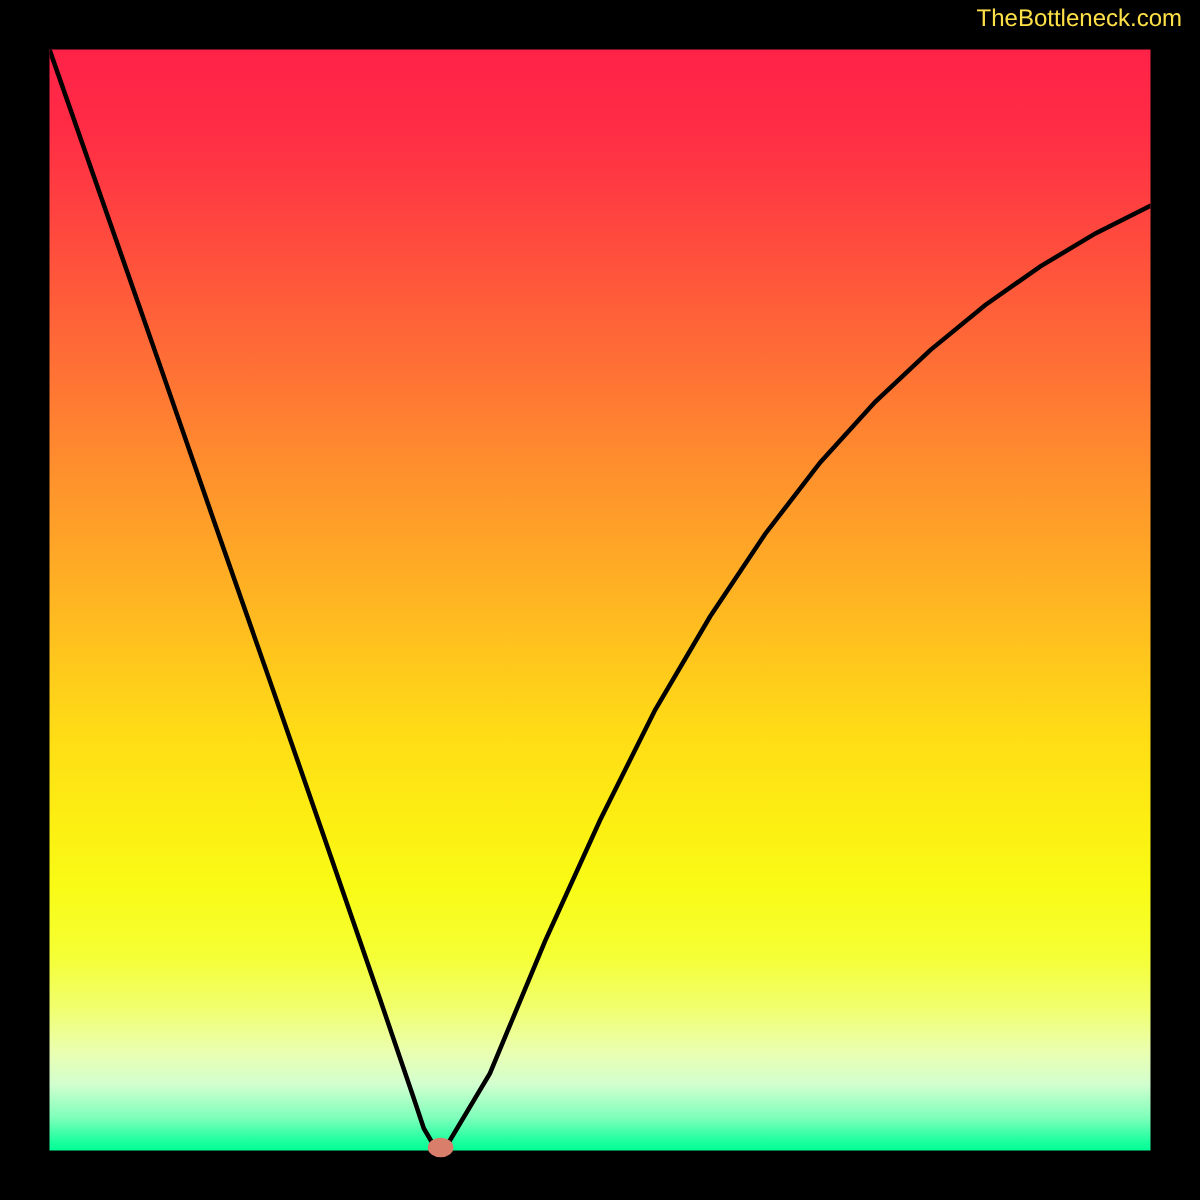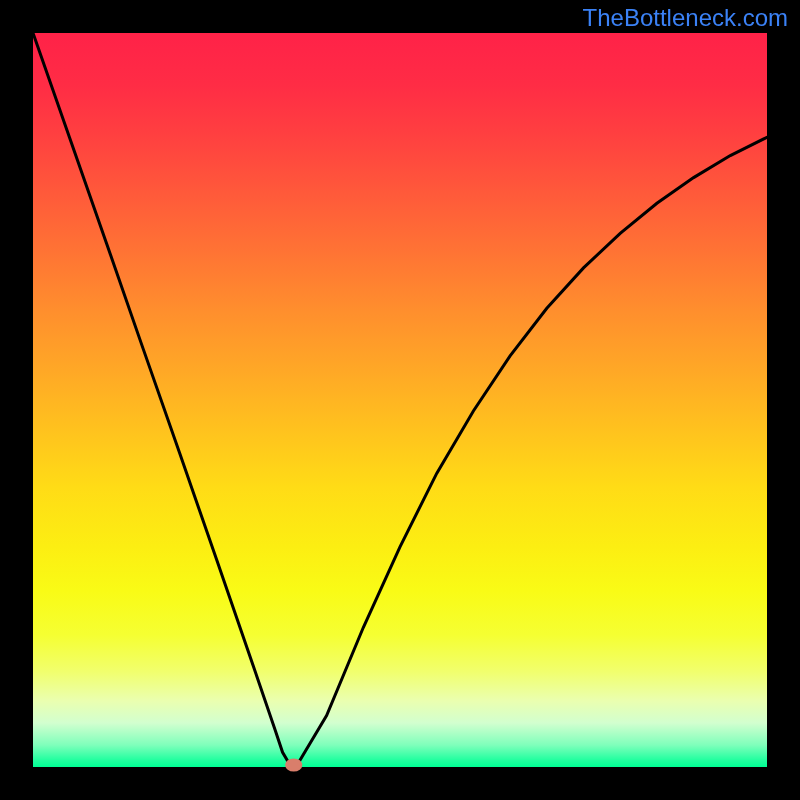--- a/index.html
+++ b/index.html
@@ -8,22 +8,22 @@
     width: 800px;
     height: 800px;
     background: #000;
     position: relative;
     font-family: Arial, Helvetica, sans-serif;
   }
   .watermark {
     position: absolute;
     top: 4px;
     right: 12px;
-    font-size: 24px;
-    color: #3b82f6;
+    font-size: 16px;
+    color: #fde047;
     letter-spacing: 0px;
     font-weight: 400;
   }
   .frame {
     position: absolute;
     left: 33px;
     top: 33px;
     width: 734px;
     height: 734px;
     background: linear-gradient(

